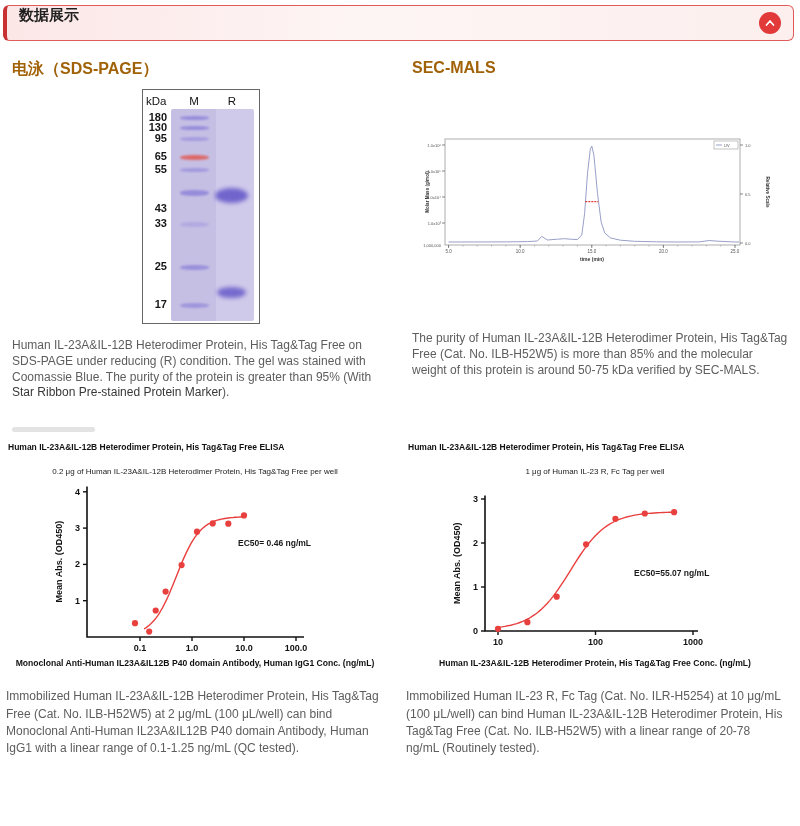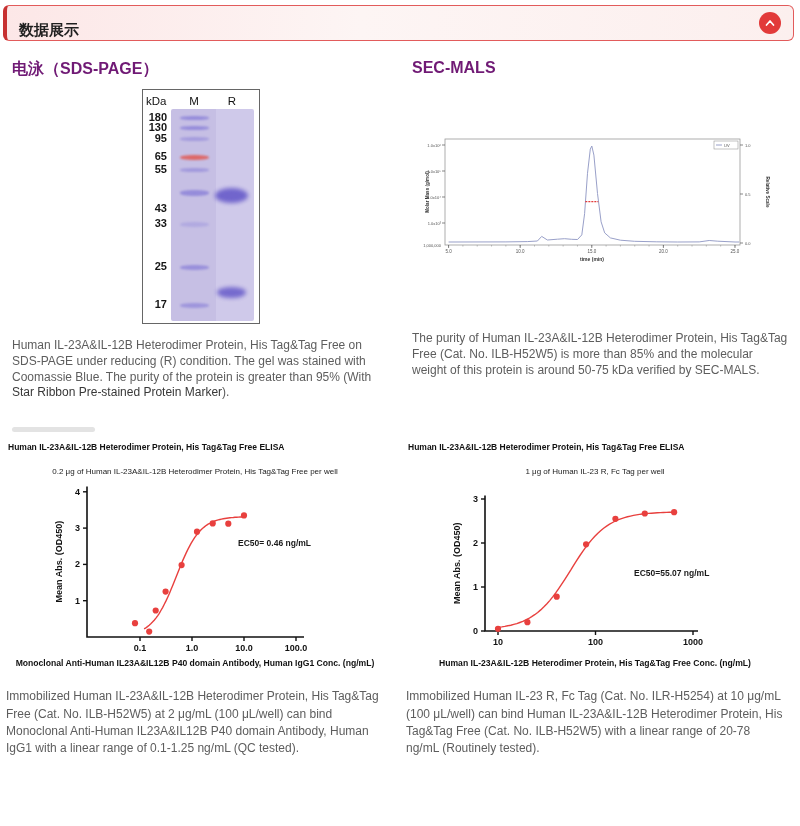--- a/index.html
+++ b/index.html
@@ -1,30 +1,30 @@
 <!DOCTYPE html>
 <html><head>
 <meta charset="utf-8">
 <style>
   html,body{margin:0;padding:0;background:#fff;}
   body{width:800px;height:826px;position:relative;overflow:hidden;
        font-family:"Liberation Sans","DejaVu Sans",sans-serif;color:#222;}
   
-  .hdr{position:relative;margin:5px 6px 0 3px;height:34px;display:flex;align-items:flex-end;
+  .hdr{position:relative;margin:5px 6px 0 3px;height:34px;display:flex;align-items:flex-start;
        background:linear-gradient(93deg,#fce7e7,#fdf5f4 45%,#fcefee);
        border:1px solid #e25b5b;border-left:4px solid #c73131;border-radius:6px;}
   .hdr-title{font-size:15px;font-weight:700;color:#1f1f1f;margin-left:12px;}
   .collapse-btn{position:absolute;right:12px;top:50%;transform:translateY(-50%);
        width:22px;height:22px;border-radius:50%;background:#e23a3a;border:none;cursor:pointer;
        display:flex;align-items:center;justify-content:center;padding:0;}
   
   .top-grid{display:grid;grid-template-columns:400px 1fr;margin-top:18px;}
   .col{padding-left:12px;}
   .col-r{padding-left:12px;}
-  .sec-title{font-size:16px;font-weight:700;color:#701a75;margin:0;}
+  .sec-title{font-size:16px;font-weight:700;color:#a16207;margin:0;}
   .caption{font-size:12px;color:#5d5d5d;margin:0;}
   .cap-top{line-height:1.32;margin-top:14px;width:376px;}
   .cap-sec{margin-top:64px;}
   .cap-strong{color:#383838;font-weight:500;}
   
   .gel{position:relative;width:116px;height:233px;border:1.5px solid #666;background:#fff;
        margin:9px 0 0 130px;}
   .gel-h{position:absolute;top:5px;font-size:11.5px;font-weight:400;color:#111;}
   .gel-h-kda{left:3px;}
   .gel-h-m{left:40px;width:22px;text-align:center;}

